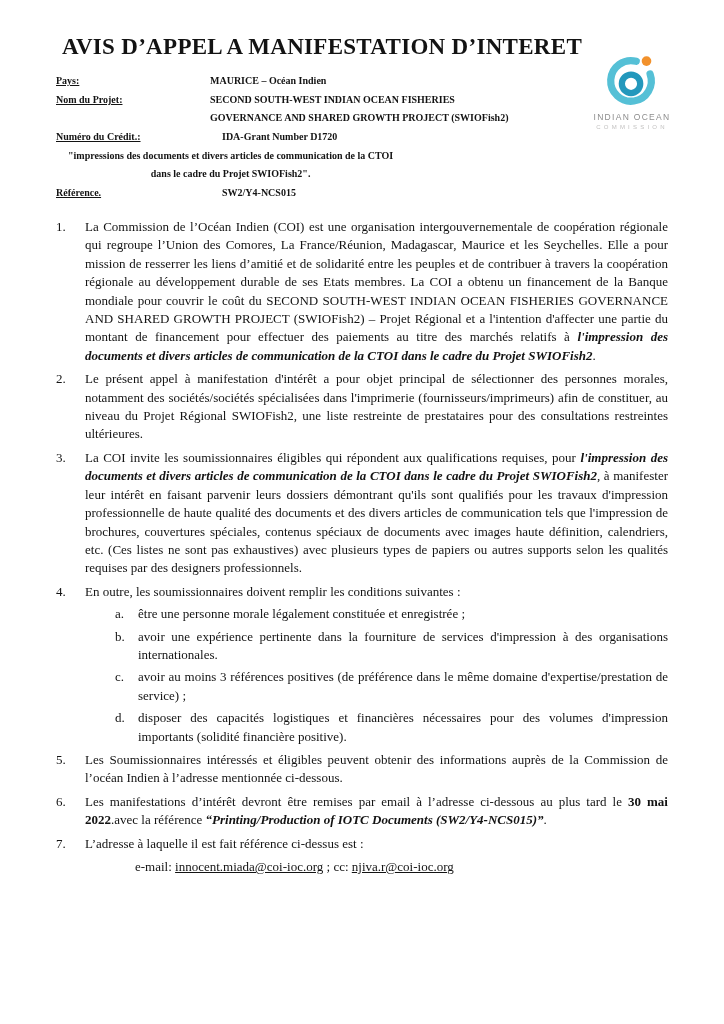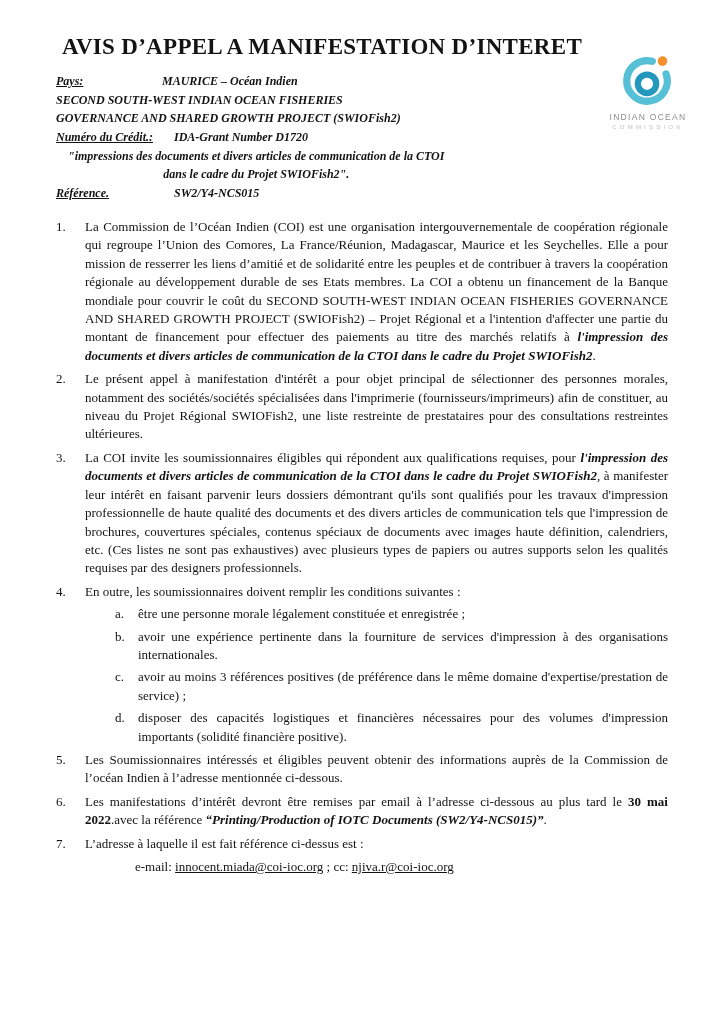--- a/index.html
+++ b/index.html
@@ -7,27 +7,27 @@
     position:relative; width:724px; height:876px; box-sizing:border-box;
     background:#ffffff; color:#131313; overflow:hidden;
     font-family:"Liberation Serif", serif;
     padding:34px 56px 0 56px;
   }
   .title {
     font-size:23px; font-weight:bold; margin:0 0 12px 6px;
     letter-spacing:0.3px; white-space:nowrap;
   }
   
-  .logo { position:absolute; top:50px; right:28px; width:96px; text-align:center; }
+  .logo { position:absolute; top:50px; right:44px; width:96px; text-align:center; }
   .logo svg { display:block; margin:0 auto 4px auto; }
   .logo-name { font-family:"Liberation Sans", sans-serif; font-size:8.5px; color:#8d8d8d; letter-spacing:1.3px; white-space:nowrap; }
   .logo-subname { font-family:"Liberation Sans", sans-serif; font-size:6px; color:#c2c1c0; letter-spacing:3.2px; margin-top:2px; white-space:nowrap; }
   
   .meta { margin:0 0 16px 0; max-width:560px; }
-  .meta-row { display:flex; font-size:12px; line-height:18px; font-weight:bold; font-style:italic; margin-bottom:1px; }
+  .meta-row { display:flex; font-size:10px; line-height:18px; font-weight:bold; margin-bottom:1px;gap:48px; }
   .meta-label { flex:0 0 106px; text-decoration:underline; white-space:nowrap; }
   .meta-value { white-space:pre-line; }
   .meta-row.indent .meta-value { padding-left:12px;text-align:center; }
   
   .list { font-size:13px; }
   .item { display:flex; margin-bottom:5px; }
   .num { flex:0 0 29px; line-height:18.4px; }
   .body { flex:1; min-width:0; }
   .text { text-align:justify; line-height:18.4px; }
   .sub-item { display:flex; padding-left:30px; margin-top:4px; }
@@ -56,20 +56,21 @@
     <div class="logo-name">INDIAN OCEAN</div>
     <div class="logo-subname">COMMISSION</div>
   </div>
 
   <div class="meta">
     <div class="meta-row">
       <span class="meta-label">Pays:</span>
       <span class="meta-value">MAURICE – Océan Indien</span>
     </div>
     <div class="meta-row">
+      <span class="meta-label">Nom du Projet:</span>
       <span class="meta-value">SECOND SOUTH-WEST INDIAN OCEAN FISHERIES
 GOVERNANCE AND SHARED GROWTH PROJECT (SWIOFish2)</span>
     </div>
     <div class="meta-row indent">
       <span class="meta-label">Numéro du Crédit.:</span>
       <span class="meta-value">IDA-Grant Number D1720</span>
     </div>
     <div class="meta-row indent">
       <span class="meta-value">"impressions des documents et divers articles de communication de la CTOI
 dans le cadre du Projet SWIOFish2".</span>

